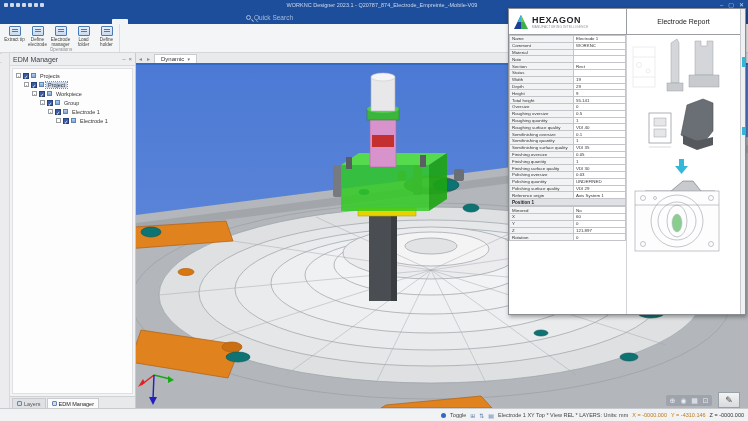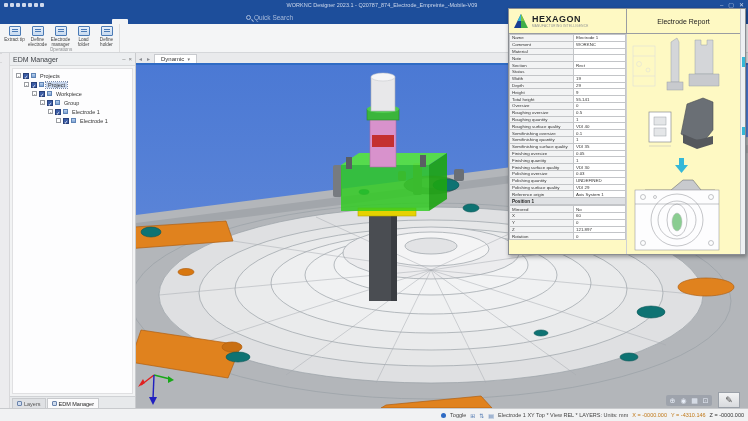--- a/index.html
+++ b/index.html
@@ -58,21 +58,21 @@
   .vp-nav { font-size:6px; color:#8a8d92; padding:0 2px 1px 3px; }
   .vp-tab { background:#fff; border:1px solid #c8cace; border-bottom:none; font-size:6px; color:#333; padding:1px 6px 1px 6px; display:flex; gap:3px; align-items:center; margin-left:2px; }
   .vp-tab .caret { font-size:5px; color:#777; }
   .vp-canvas { position:absolute; left:0; top:12px; width:612px; height:343px; }
   .vp-canvas svg { display:block; }
   .vp-tools { position:absolute; right:36px; bottom:2px; display:flex; gap:2px; background:rgba(120,130,145,.35); padding:1px 2px; border-radius:2px; }
   .vp-tools .ti { width:9px; height:9px; font-size:7px; line-height:9px; text-align:center; color:#e8eef8; }
   .vp-pen { position:absolute; right:8px; bottom:0; width:22px; height:16px; background:linear-gradient(#f2f3f4,#d8dadd); border:1px solid #9aa0a8; font-size:9px; line-height:15px; text-align:center; color:#444; }
 
   
-  .report { position:absolute; left:508px; top:8px; width:238px; height:247px; background:#fef9c3; border:1px solid #8a8d92; box-shadow:1px 2px 4px rgba(0,0,0,.35); display:flex; }
+  .report { position:absolute; left:508px; top:8px; width:238px; height:307px; background:#ffffff; border:1px solid #8a8d92; box-shadow:1px 2px 4px rgba(0,0,0,.35); display:flex; }
   .report-inner { flex:1; display:flex; flex-direction:column; }
   .rep-head { height:26px; display:flex; border-bottom:1px solid #9a9da2; }
   .rep-brand { width:118px; border-right:1px solid #9a9da2; display:flex; align-items:center; gap:3px; padding-left:4px; }
   .brand-text { display:flex; flex-direction:column; }
   .brand-name { font-size:9px; font-weight:bold; letter-spacing:.5px; color:#1e2124; }
   .brand-sub { font-size:3px; color:#8a8d92; letter-spacing:.3px; }
   .rep-title { flex:1; display:flex; align-items:center; justify-content:center; font-size:7px; color:#222; }
   .rep-body { flex:1; display:flex; }
   .rep-table { width:118px; border-right:1px solid #cfd1d4; }
   table.params { width:100%; border-collapse:collapse; }

